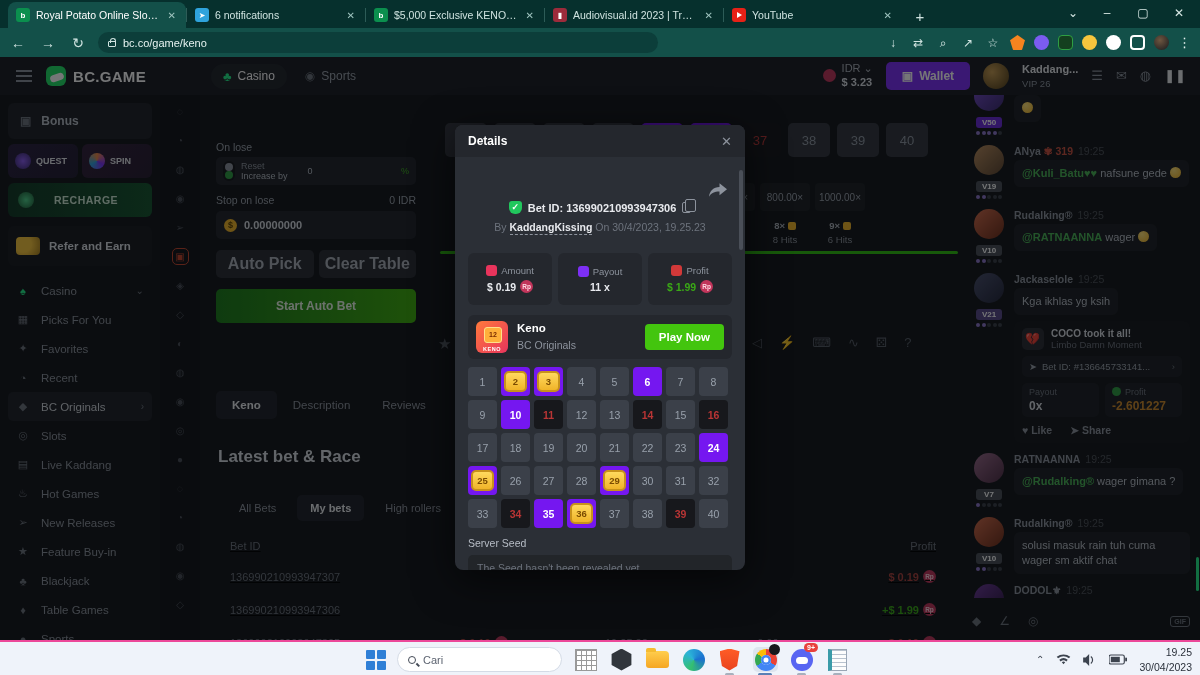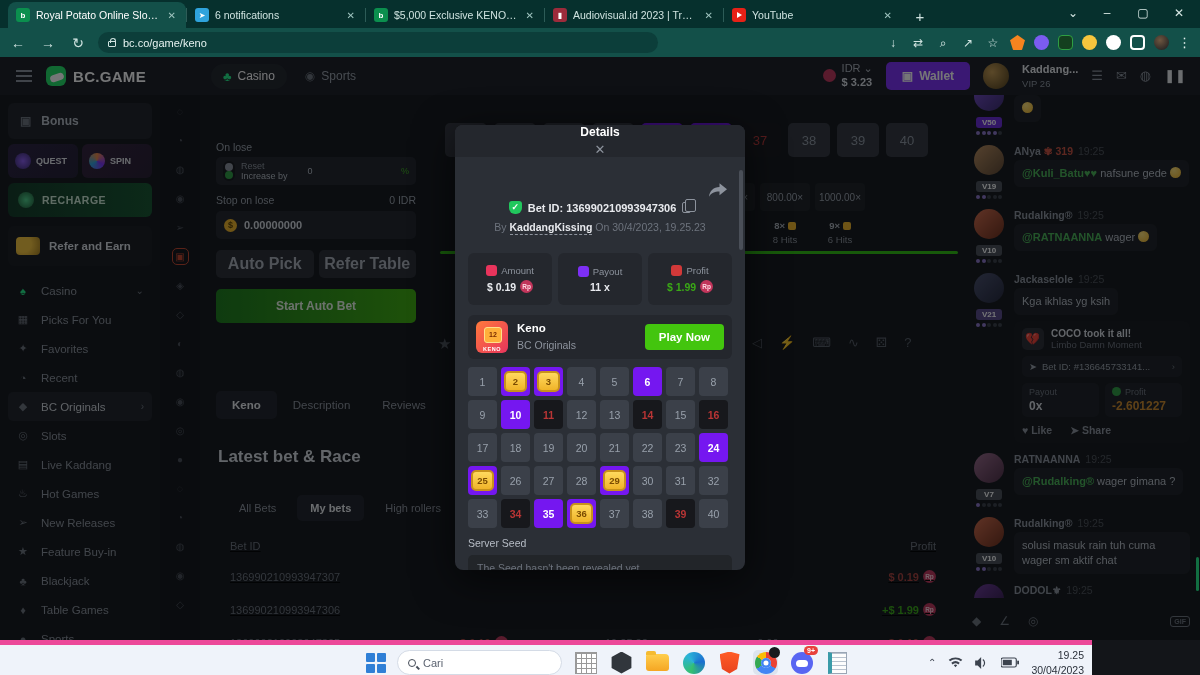--- a/index.html
+++ b/index.html
@@ -52,21 +52,21 @@
   .uvip{color:#8e95a0;font-size:9.5px;font-weight:normal;}
   .hico{color:#8b919b;font-size:13px;}
 
   .sidebar{position:absolute;left:0;top:38px;width:160px;height:545px;background:#16181c;padding:8px;}
   .sb-bonus{background:#1f2228;border-radius:6px;height:36px;display:flex;align-items:center;gap:10px;padding:0 12px;color:#b7bdc6;font-size:12px;font-weight:bold;}
   .sb-row2{display:flex;gap:4px;margin-top:5px;}
   .sb-quest,.sb-spin{flex:1;height:34px;border-radius:6px;display:flex;align-items:center;gap:5px;padding:0 7px;color:#e3e6ea;font-size:9px;font-weight:bold;}
   .sb-quest{background:linear-gradient(135deg,#2a2040,#231d33);}
   .sb-spin{background:linear-gradient(135deg,#33203b,#271d31);}
   .orb{width:16px;height:16px;border-radius:50%;flex:none;}
-  .sb-recharge{margin-top:5px;height:34px;border-radius:6px;background:linear-gradient(90deg,#123a26,#17552f);display:flex;align-items:center;gap:8px;padding:0 10px;color:#cfe9d6;font-size:10.5px;font-weight:bold;letter-spacing:.5px;}
+  .sb-recharge{margin-top:5px;height:34px;border-radius:6px;background:linear-gradient(90deg,#123a26,#17552f);display:flex;align-items:center;gap:20px;padding:0 10px;color:#cfe9d6;font-size:10.5px;font-weight:bold;letter-spacing:.5px;}
   .sb-refer{margin-top:9px;height:40px;border-radius:6px;display:flex;align-items:center;gap:9px;padding:0 8px;color:#d9dde3;font-size:11.5px;font-weight:bold;background:#191c21;}
   .coins{width:24px;height:18px;background:radial-gradient(circle at 30% 40%,#f7c53d 40%,#a87f1d);border-radius:4px;}
   .sb-menu{margin-top:10px;}
   .sb-item{height:29px;display:flex;align-items:center;gap:11px;padding:0 8px;color:#8d939d;font-size:11.5px;border-radius:5px;}
   .sb-item .g{width:14px;text-align:center;font-size:11px;color:#6d737d;}
   .sb-item.active{background:#1f2228;color:#cfd3d9;}
   .sb-item .chev{margin-left:auto;font-size:10px;color:#6d737d;}
 
   .rail{position:absolute;left:160px;top:38px;width:40px;height:545px;background:#131519;display:flex;flex-direction:column;align-items:center;padding-top:8px;gap:12px;}
   .rail-ic{width:17px;height:17px;border-radius:4px;display:flex;align-items:center;justify-content:center;font-size:10px;color:#4a4f58;}
@@ -164,21 +164,21 @@
   .likebar{display:flex;gap:18px;margin-top:7px;color:#8d939d;font-size:10.5px;font-weight:bold;}
   .chat-input{position:absolute;left:10px;bottom:42px;width:218px;height:30px;background:#22252b;border-radius:6px;display:flex;align-items:center;padding:0 10px;color:#6d737d;font-size:11px;}
   .chat-input .smile{margin-left:auto;width:13px;height:13px;border:1.3px solid #6d737d;border-radius:50%;}
   .chat-foot{position:absolute;left:10px;bottom:12px;width:218px;display:flex;gap:18px;color:#6d737d;font-size:12px;align-items:center;}
   .gifbox{margin-left:auto;border:1.3px solid #6d737d;border-radius:3px;font-size:7px;padding:1px 3px;color:#6d737d;font-weight:bold;}
   .chat-scroll{position:absolute;right:1px;top:500px;width:3px;height:34px;background:#24ee89;border-radius:2px;}
 
   
   .dim{position:absolute;left:0;top:57px;width:1200px;height:583px;background:rgba(4,5,8,0.55);z-index:20;}
   .modal{position:absolute;left:455px;top:125px;width:290px;height:445px;background:#2b2f36;border-radius:8px;z-index:30;overflow:hidden;box-shadow:0 10px 40px rgba(0,0,0,.6);}
-  .modal-head{height:32px;background:#24272d;display:flex;align-items:center;justify-content:space-between;padding:0 13px;flex-direction:column;}
+  .modal-head{height:32px;background:#24272d;display:flex;align-items:center;justify-content:space-between;padding:0 13px;}
   .modal-title{color:#fff;font-size:12px;font-weight:bold;}
   .modal-x{color:#8d939d;font-size:13px;}
   .share-ic{position:absolute;right:18px;top:58px;color:#8d939d;}
   .betline{position:absolute;left:0;top:76px;width:290px;text-align:center;color:#e8eaee;font-size:11px;font-weight:bold;display:flex;align-items:center;justify-content:center;gap:6px;}
   .shield{width:13px;height:13px;background:#21c75d;border-radius:3px 3px 6px 6px;color:#fff;font-size:9px;line-height:13px;text-align:center;flex:none;}
   .copy-ic{width:9px;height:11px;border:1.2px solid #8d939d;border-radius:2px;position:relative;flex:none;}
   .copy-ic::after{content:"";position:absolute;left:2px;top:-4px;width:9px;height:11px;border:1.2px solid #8d939d;border-radius:2px;background:#2b2f36;}
   .byline{position:absolute;left:0;top:96px;width:290px;text-align:center;font-size:10.5px;color:#6d737d;}
   .byline b{color:#e8eaee;border-bottom:1px dashed #8d939d;padding-bottom:1px;}
   .stats3{position:absolute;left:13px;top:128px;width:264px;display:flex;gap:6px;}
@@ -198,21 +198,21 @@
   .kc{border-radius:4px;background:#3b4049;color:#98a0ab;font-size:10.5px;display:flex;align-items:center;justify-content:center;}
   .kc.sel{background:#7517f0;color:#fff;font-weight:bold;}
   .kc.miss{background:#17181c;color:#b93535;font-weight:bold;}
   .kc.hit{background:#7517f0;}
   .kc.hit .kcoin{width:23px;height:21px;background:linear-gradient(#ffd95e,#f0b429);border:2px solid #c8921b;border-radius:5px;color:#7a4b00;font-weight:bold;font-size:9.5px;display:flex;align-items:center;justify-content:center;}
   .seedlbl{position:absolute;left:13px;top:412px;color:#b7bdc6;font-size:10.5px;}
   .seedbox{position:absolute;left:13px;top:430px;width:264px;height:26px;background:#222529;border-radius:5px;color:#6d737d;font-size:10.5px;display:flex;align-items:center;padding:0 9px;}
   .modal-scroll{position:absolute;right:2px;top:45px;width:4px;height:80px;background:#4a4f58;border-radius:2px;}
 
   
-  .taskbar{position:absolute;left:0;top:640px;width:1092px;height:35px;background:#eff3fa;border-top:5px solid #ec4899;display:flex;align-items:center;z-index:40;}
+  .taskbar{position:absolute;left:0;top:640px;width:1200px;height:35px;background:#eff3fa;border-top:2px solid #ec4899;display:flex;align-items:center;z-index:40;}
   .tb-center{display:flex;align-items:center;gap:11px;position:absolute;left:366px;top:0;height:35px;}
   .winlogo{width:20px;height:20px;display:grid;grid-template-columns:9px 9px;grid-template-rows:9px 9px;gap:2px;}
   .winlogo span{background:#2f7fd6;border-radius:1px;}
   .searchpill{width:165px;height:25px;background:#fff;border:1px solid #d4dbe6;border-radius:13px;display:flex;align-items:center;gap:7px;padding:0 10px;color:#5c6370;font-size:11px;}
   .mag{width:8px;height:8px;border:1.5px solid #444b57;border-radius:50%;position:relative;flex:none;}
   .mag::after{content:"";position:absolute;left:7px;top:7px;width:4px;height:1.5px;background:#444b57;transform:rotate(45deg);}
   .tk{width:25px;height:25px;border-radius:5px;position:relative;display:flex;align-items:center;justify-content:center;}
   .tk .run{position:absolute;bottom:-4px;left:8px;width:9px;height:3px;border-radius:2px;background:#a7b0bd;}
   .tk.active{background:#dde4ee;}
   .tk.active .run{background:#5a80b5;width:14px;left:5px;}
@@ -486,21 +486,21 @@
         <div class="ab-stop">
             <span>Stop on lose</span>
             <span>0 IDR</span>
           </div>
         <div class="ab-amt">
           <span class="gcoin">$</span>
           <span>0.00000000</span>
         </div>
         <div class="ab-btns">
           <button class="ab-btn">Auto Pick</button>
-          <button class="ab-btn">Refer Table</button>
+          <button class="ab-btn">Clear Table</button>
         </div>
         <button class="ab-start">Start Auto Bet</button>
       </div>
 
       <span class="fav-star">★</span>
       <div class="game-tools">
         <span>◁</span>
         <span class="zap">⚡</span>
         <span>⌨</span>
         <span>∿</span>

